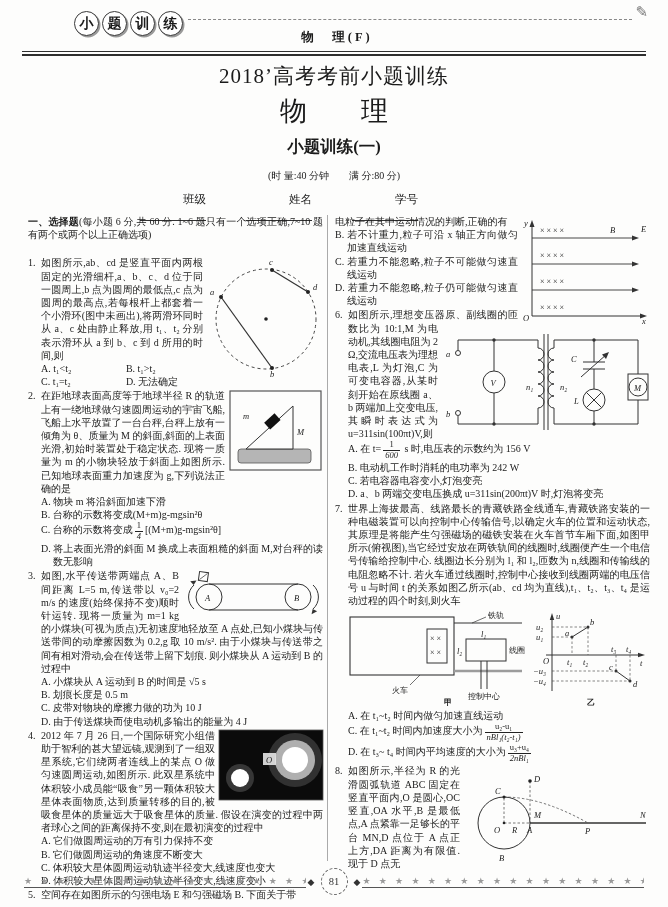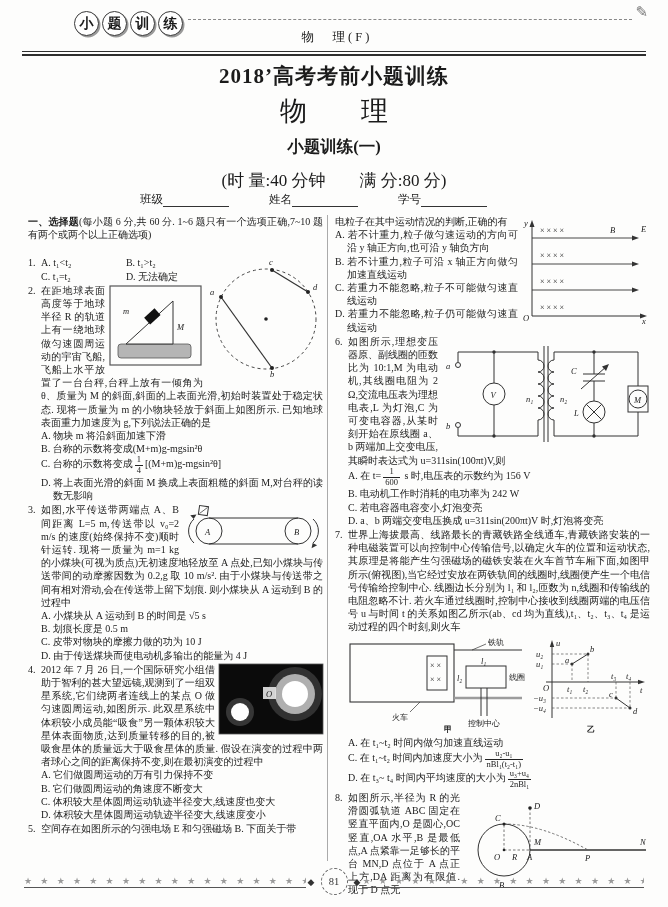--- a/index.html
+++ b/index.html
@@ -6,51 +6,51 @@
   .page{width:668px;height:907px;background:#fdfdfc;position:relative;margin:0 auto;
         font-family:"Liberation Serif",serif;color:#1b1b1b;overflow:hidden;}
   
   .hdr{position:absolute;top:8px;left:28px;right:22px;height:42px;}
   .badge{position:absolute;left:46px;top:3px;display:flex;gap:3px;}
   .badge-char{width:23px;height:23px;border:1.6px solid #3a3a3a;border-radius:50%;
         display:flex;align-items:center;justify-content:center;font-size:14px;font-weight:bold;
         background:#fff;box-shadow:1.5px 1.5px 0 #999;}
   .hdr-line{position:absolute;left:160px;right:14px;top:11px;border-top:1.3px dashed #888;}
   .hdr-subject{position:absolute;left:0;right:0;top:21px;text-align:center;
-        font-size:12.5px;font-weight:normal;letter-spacing:3px;}
+        font-size:12.5px;font-weight:bold;letter-spacing:3px;}
   .pencil{position:absolute;right:-2px;top:-5px;font-size:15px;color:#777;}
   .rule{position:absolute;top:51px;left:22px;right:22px;height:2px;
         border-top:1px solid #2f2f2f;border-bottom:2px solid #2f2f2f;}
   
   .tt{position:absolute;left:0;width:100%;text-align:center;}
-  .title-main{top:62px;font-size:21px;font-weight:bold;letter-spacing:1px;}
+  .title-main{top:62px;font-size:21px;font-weight:normal;letter-spacing:1px;}
   .title-subject{top:93px;font-size:27px;font-weight:normal;}
   .title-sub{top:136px;font-size:16.5px;font-weight:bold;text-align:center;}
-  .title-meta{top:169px;font-size:17px;}
+  .title-meta{top:169px;font-size:10px;}
   .idline{position:absolute;top:192px;left:140px;display:flex;gap:40px;font-size:11.5px;}
-  .idfield{display:flex;align-items:flex-end;}
+  .idfield{display:flex;align-items:flex-end;flex-direction:column;}
   .blank{display:inline-block;width:66px;border-bottom:1px solid #333;height:13px;}
   
   .content{position:absolute;top:215px;left:28px;right:18px;bottom:46px;display:flex;}
   .col{font-size:10px;line-height:13.2px;text-align:justify;}
   .col-left{width:310px;}
   .divider{width:1px;background:#aaa;margin:0 4px;}
   .col-right{flex:1;padding-left:3px;}
   .sec-head{margin-bottom:15px;}
   .q{position:relative;padding-left:13px;margin-bottom:1px;}
   .q.nopad{padding-left:0;}
   .qnum{position:absolute;left:0;top:0;}
   .fig{float:right;margin:1px 0 1px 4px;}
   .opt{padding-left:12px;text-indent:-12px;}
   .opts2{display:grid;grid-template-columns:1.1fr 1fr;}
   .opts2 .opt{padding-left:0;text-indent:0;}
   .frac{display:inline-block;vertical-align:-0.7em;text-align:center;line-height:1.15;
         font-size:8.5px;margin:0 2px;text-indent:0;}
   .frac .num{display:block;border-bottom:1px solid #222;padding:0 2px;}
-  .frac .den{display:block;padding:0 2px;}
+  .frac .den{display:block;padding:0 2px;font-style:italic;}
   .figrow{display:flex;justify-content:center;align-items:flex-end;gap:6px;margin:2px 0;}
   
   .svgt{font-size:8.5px;font-style:italic;font-family:"Liberation Serif",serif;fill:#1b1b1b;}
   .svgc{font-size:8px;font-style:normal;font-family:"Liberation Serif",serif;fill:#1b1b1b;}
   svg{overflow:visible;}
   
   .footer{position:absolute;bottom:12px;left:24px;right:24px;display:flex;align-items:center;}
   .fstars{flex:1;border-bottom:1.6px solid #555;text-align:center;color:#9a9a9a;
         font-size:9px;letter-spacing:3px;padding-bottom:1px;white-space:nowrap;overflow:hidden;}
   .fdiamond{color:#333;font-size:9px;margin:0 2px;}
@@ -111,20 +111,21 @@
           <line x1="65" y1="13" x2="101" y2="35" stroke="#333" stroke-width="1.2"></line>
           <circle cx="14" cy="40" r="2" fill="#222"></circle>
             <circle cx="65" cy="111" r="2" fill="#222"></circle>
           <circle cx="65" cy="13" r="2" fill="#222"></circle>
             <circle cx="101" cy="35" r="2" fill="#222"></circle>
           <text class="svgt" x="3" y="38">a</text>
           <text class="svgt" x="63" y="120">b</text>
           <text class="svgt" x="62" y="8">c</text>
           <text class="svgt" x="106" y="33">d</text>
         </svg>
+        <span class="qtext">如图所示,ab、cd 是竖直平面内两根固定的光滑细杆,a、b、c、d 位于同一圆周上,b 点为圆周的最低点,c 点为圆周的最高点,若每根杆上都套着一个小滑环(图中未画出),将两滑环同时从 a、c 处由静止释放,用 t₁、t₂ 分别表示滑环从 a 到 b、c 到 d 所用的时间,则</span>
         <div class="opts2">
           <div class="opt">A. t₁&lt;t₂</div>
           <div class="opt">B. t₁&gt;t₂</div>
           <div class="opt">C. t₁=t₂</div>
           <div class="opt">D. 无法确定</div>
         </div>
       </div>
 
       <div class="q">
         <span class="qnum">2.</span>
@@ -211,21 +212,20 @@
           <text class="svgc" x="18" y="42">×   ×   ×   ×</text>
           <text class="svgc" x="18" y="68">×   ×   ×   ×</text>
           <text class="svgc" x="18" y="94">×   ×   ×   ×</text>
           <text class="svgt" x="88" y="17">B</text>
           <text class="svgt" x="119" y="16">E</text>
           <text class="svgt" x="2" y="10">y</text>
           <text class="svgt" x="120" y="108">x</text>
           <text class="svgt" x="1" y="105">O</text>
         </svg>
         <span class="qtext">电粒子在其中运动情况的判断,正确的有</span>
-        <div class="opt">A. 若不计重力,粒子做匀速运动的方向可沿 y 轴正方向,也可沿 y 轴负方向</div>
         <div class="opt">B. 若不计重力,粒子可沿 x 轴正方向做匀加速直线运动</div>
         <div class="opt">C. 若重力不能忽略,粒子不可能做匀速直线运动</div>
         <div class="opt">D. 若重力不能忽略,粒子仍可能做匀速直线运动</div>
       </div>
 
       <div class="q">
         <span class="qnum">6.</span>
         <svg class="fig" width="208" height="112" viewBox="0 0 208 112">
           <line x1="16" y1="16" x2="96" y2="16" stroke="#333"></line>
           <line x1="16" y1="100" x2="96" y2="100" stroke="#333"></line>

